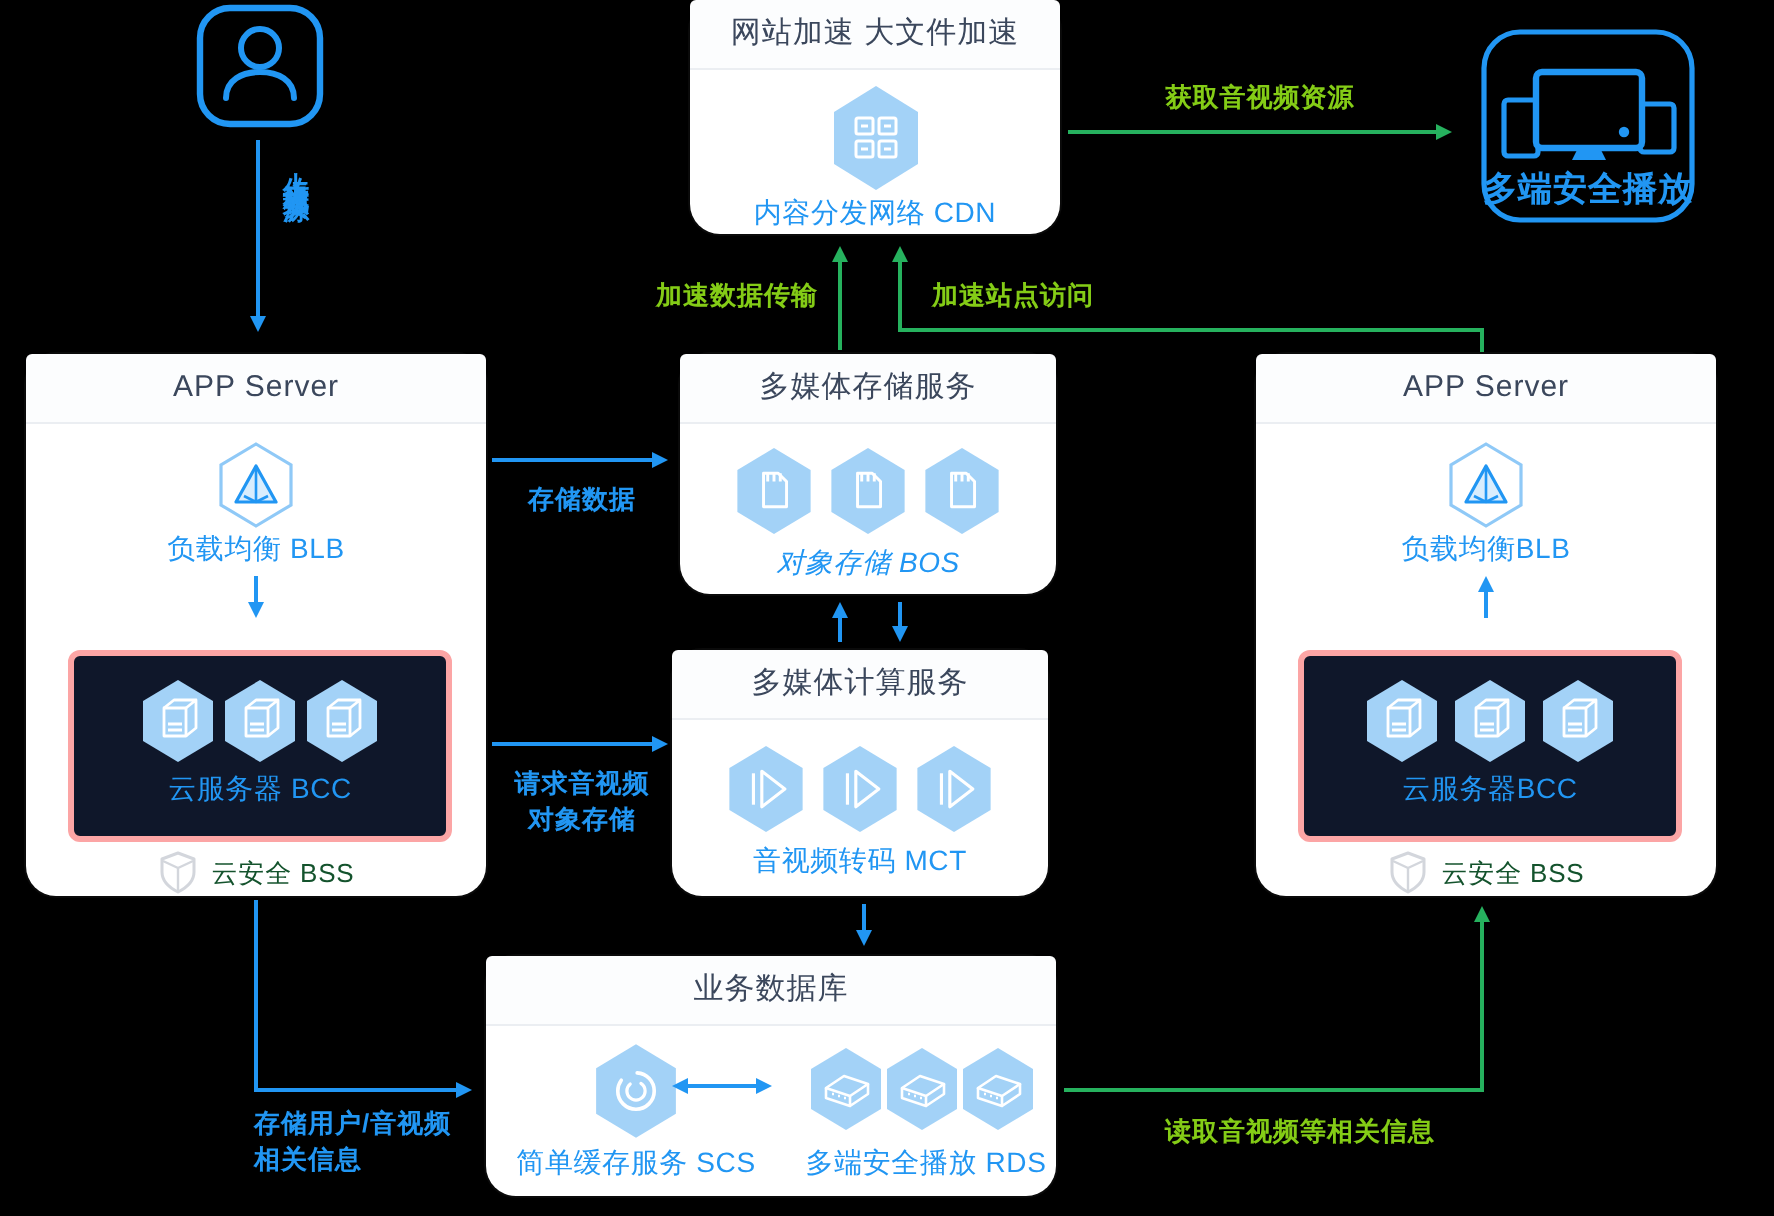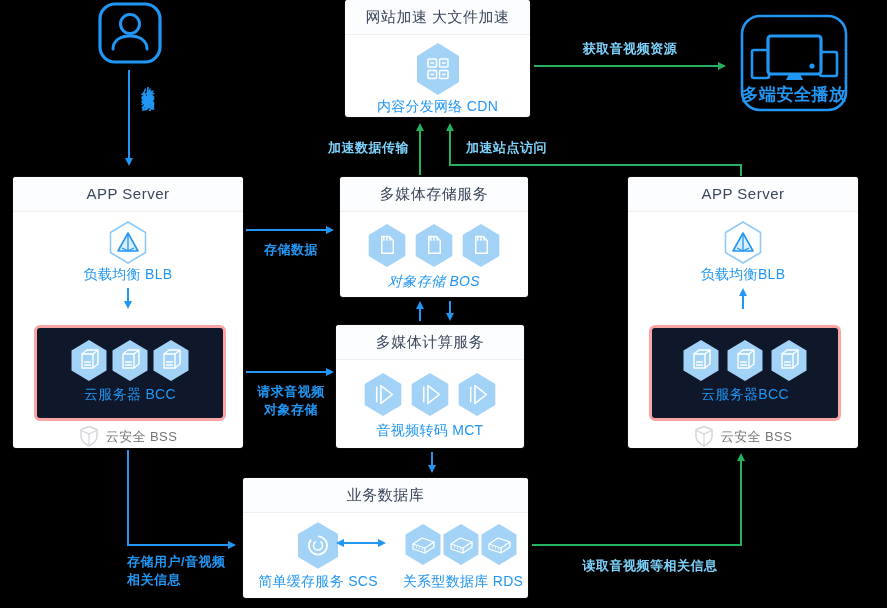--- a/index.html
+++ b/index.html
@@ -1,32 +1,32 @@
 <!DOCTYPE html>
 <html><head>
 <meta charset="utf-8">
 <style>
   html,body{margin:0;padding:0;background:#000;}
   body{font-family:"Liberation Sans","DejaVu Sans",sans-serif;}
   #canvas{position:relative;width:887px;height:608px;background:#000;overflow:hidden;}
 
-  .panel{position:absolute;background:#fff;border-radius:3px;box-shadow:0 0 0 1px rgba(255,255,255,.04);}
+  .panel{position:absolute;background:#fff;border-radius:15px;box-shadow:0 0 0 1px rgba(255,255,255,.04);}
   .panel-header{height:34px;line-height:34px;text-align:center;font-size:15px;color:#3b475c;
     background:#fcfdfe;border-bottom:1px solid #ebeef2;border-radius:3px 3px 0 0;letter-spacing:.5px;}
   .panel-body{position:relative;width:100%;}
 
   .hex-row{display:flex;justify-content:center;gap:7px;}
   .svc-label{text-align:center;font-size:14px;color:#2196f3;letter-spacing:.3px;}
   .bss-row{position:absolute;left:0;right:0;display:flex;justify-content:center;align-items:center;gap:7px;
-    color:#737373;font-size:13px;letter-spacing:.4px;}
+    color:#14532d;font-size:13px;letter-spacing:.4px;}
   .inner-box{position:absolute;border:3px solid #fca5a5;border-radius:6px;background:#0f172a;}
 
   .arrow-label{position:absolute;font-size:13px;font-weight:bold;letter-spacing:.5px;line-height:1.35;}
   .blue-label{color:#2196f3;}
-  .green-label{color:#7dd3fc;}
+  .green-label{color:#84cc16;}
   .vertical-label{writing-mode:vertical-rl;text-orientation:upright;letter-spacing:2px;}
 
   #arrow-overlay{position:absolute;left:0;top:0;pointer-events:none;z-index:5;}
   .center-text{text-align:center;}
 </style>
 </head>
 <body>
 
 <svg width="0" height="0" style="position:absolute">
   <defs>
@@ -232,21 +232,21 @@
         <svg width="38" height="43" viewBox="0 0 38 43">
             <use href="#hex-rds"></use>
           </svg>
         <svg width="38" height="43" viewBox="0 0 38 43">
             <use href="#hex-rds"></use>
           </svg>
         <svg width="38" height="43" viewBox="0 0 38 43">
             <use href="#hex-rds"></use>
           </svg>
       </div>
-      <div class="svc-label" style="position:absolute;left:209px;top:60px;transform:translateX(-50%);white-space:nowrap;">关系型数据库 RDS</div>
+      <div class="svc-label" style="position:absolute;left:209px;top:60px;transform:translateX(-50%);white-space:nowrap;">多端安全播放 RDS</div>
     </div>
   </div>
 
   <div class="arrow-label blue-label vertical-label" style="left:139px;top:76px;">上传音视频资源</div>
   <div class="arrow-label green-label center-text" style="left:534px;top:40px;width:192px;">获取音视频资源</div>
   <div class="arrow-label blue-label center-text" style="left:244px;top:241px;width:94px;">存储数据</div>
   <div class="arrow-label green-label" style="left:328px;top:139px;">加速数据传输</div>
   <div class="arrow-label green-label" style="left:466px;top:139px;">加速站点访问</div>
   <div class="arrow-label blue-label center-text" style="left:244px;top:383px;width:94px;">
     <div>请求音视频</div>

